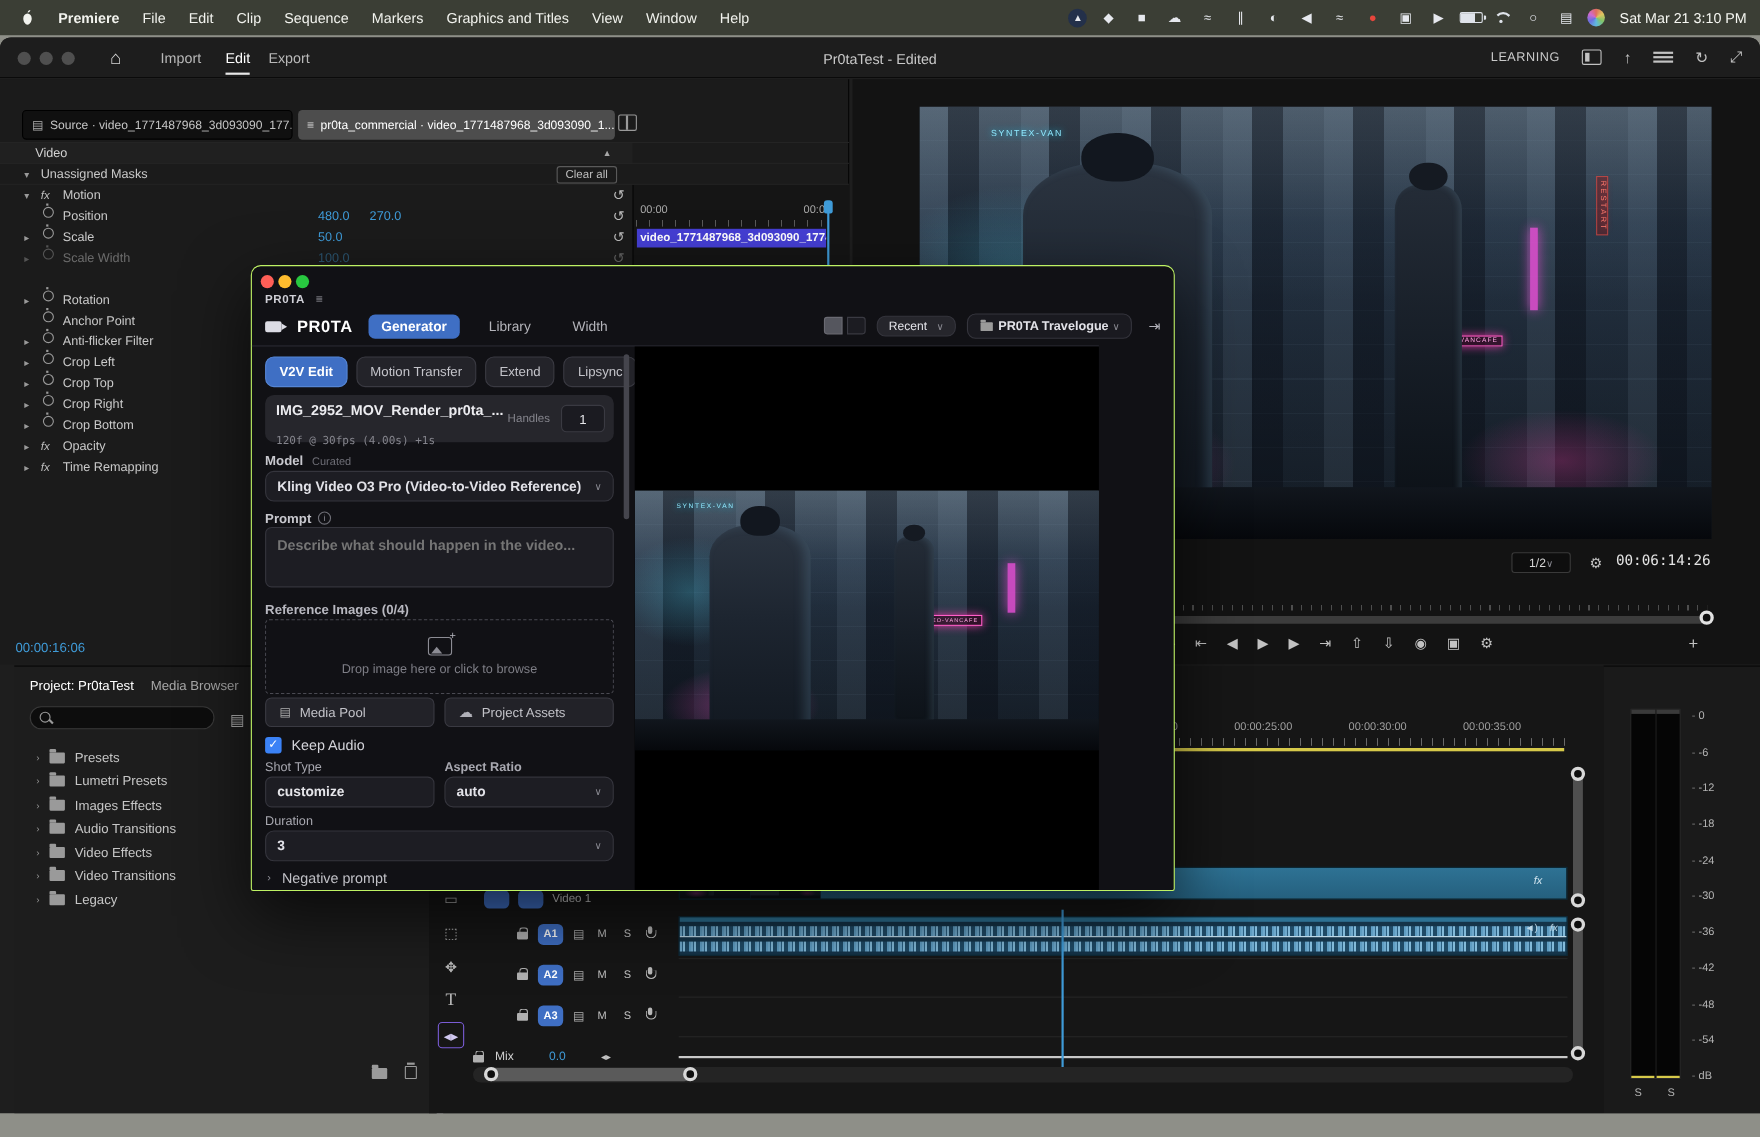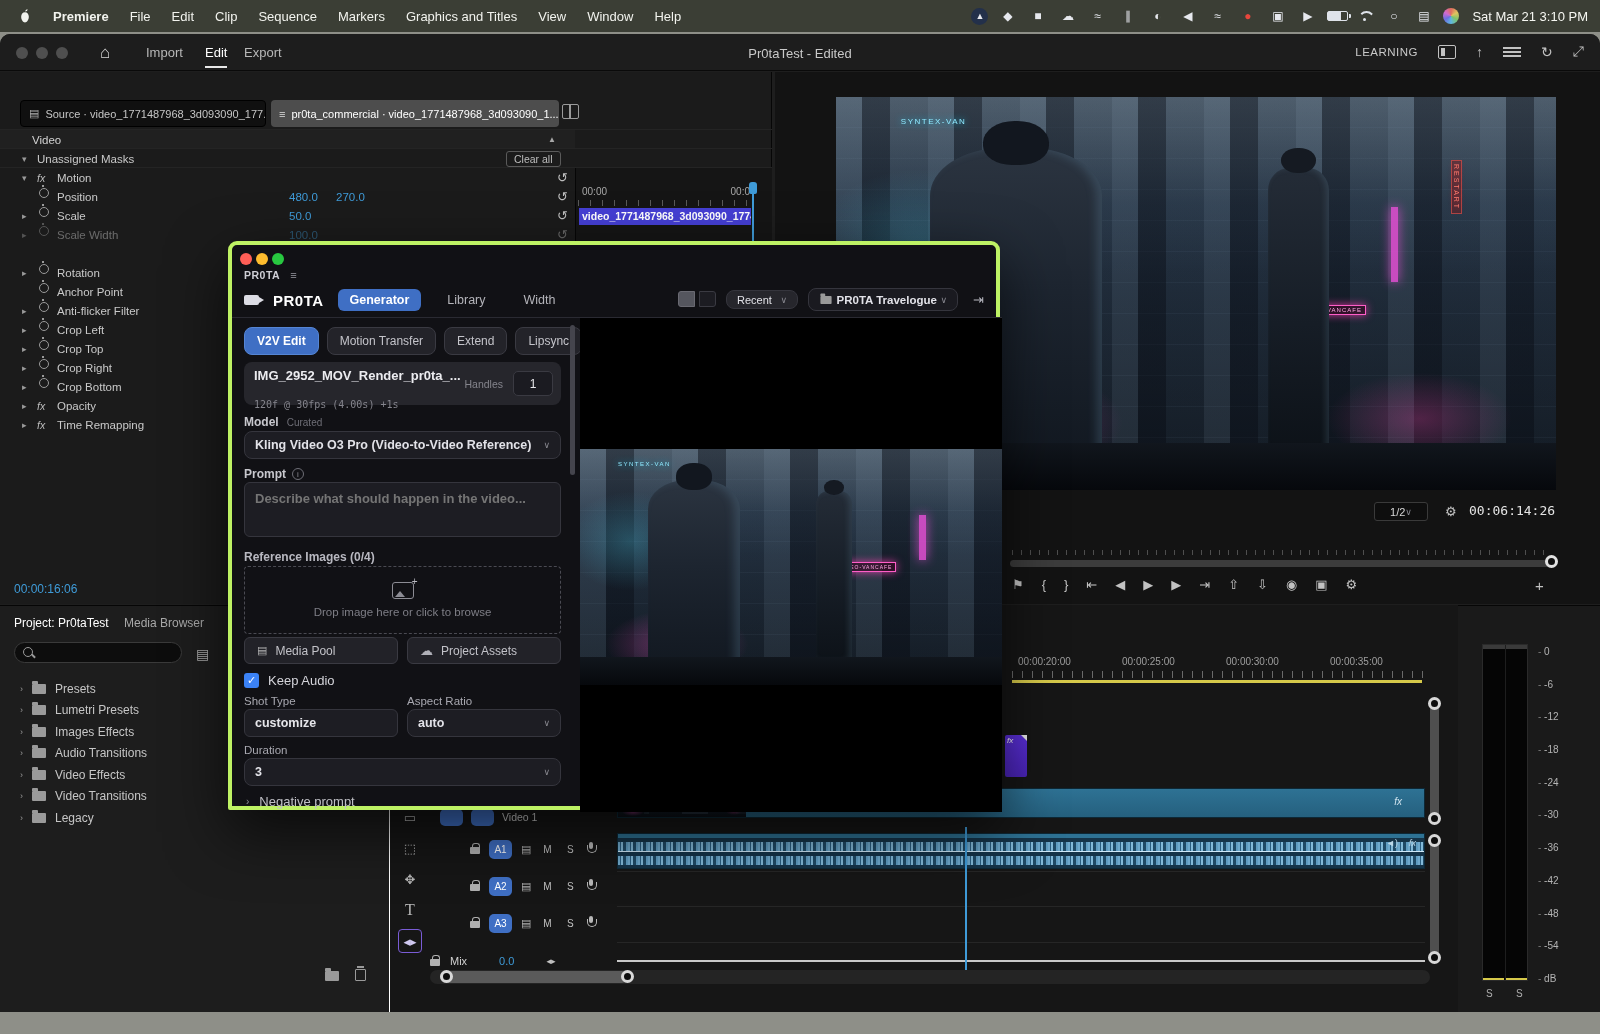--- a/index.html
+++ b/index.html
@@ -78,57 +78,57 @@
   .n-red { position:absolute; right:13%; top:16%; writing-mode:vertical-rl; color:#ff7a6e; background:rgba(130,22,22,.38); border:1px solid rgba(255,90,80,.55); padding:3px 1px; font-size:7px; letter-spacing:2px; text-shadow:0 0 6px #f33; }
   .n-mag { position:absolute; right:22%; top:28%; width:7px; height:19%; background:#e44fd4; box-shadow:0 0 11px #e44fd4; opacity:.85; }
   .n-pink { position:absolute; left:65%; top:53%; color:#ffa6e4; border:1px solid #ff5ec8; background:rgba(64,10,42,.65); padding:1px 3px; font-size:6px; letter-spacing:1px; box-shadow:0 0 9px rgba(255,62,184,.8); }
   .fig { position:absolute; }
   .fig-left { left:13%; top:13%; width:24%; height:87%; background:linear-gradient(180deg,#2b3440 0%,#1d2530 42%,#10161e 100%); border-radius:42% 42% 6% 6% / 14% 14% 3% 3%; box-shadow:inset -6px 0 10px rgba(120,165,195,.22); }
   .fig-left::before { content:""; position:absolute; left:31%; top:-8%; width:38%; height:13%; background:#12171f; border-radius:48% 48% 44% 44%; }
   .fig-right { left:60%; top:18%; width:8.5%; height:72%; background:linear-gradient(180deg,#242c37 0%,#161d26 55%,#0d1218 100%); border-radius:34% 34% 8% 8% / 8% 8% 3% 3%; box-shadow:inset -3px 0 6px rgba(130,170,200,.18); }
   .fig-right::before { content:""; position:absolute; left:22%; top:-7%; width:56%; height:9%; background:#151a22; border-radius:48%; }
 
   
-  #plugin { position:absolute; left:228px; top:241px; width:772px; height:569px; background:#111115; border:4px solid #bef264; border-radius:9px 9px 2px 2px; box-shadow:0 22px 60px rgba(0,0,0,.65); z-index:50; }
+  #plugin { position:absolute; left:228px; top:241px; width:840px; height:569px; background:#111115; border:1px solid #bef264; border-radius:9px 9px 2px 2px; box-shadow:0 22px 60px rgba(0,0,0,.65); z-index:50; }
   .pl-tl { position:absolute; top:8px; width:12px; height:12px; border-radius:50%; }
   .pnav { font-size:12.5px; color:#b4b4ba; padding:4px 12px; border-radius:6px; }
   .pnav.active { background:#3f6fc4; color:#ffffff; font-weight:bold; }
   .mode { font-size:12px; color:#c4c4ca; background:#232329; border:1px solid #3a3a42; border-radius:8px; padding:6px 12px; white-space:nowrap; }
   .mode.active { background:#3f6fc4; border-color:#5585d4; color:#fff; font-weight:bold; }
   .pl-label { font-size:12px; font-weight:bold; color:#c8c8cе; color:#c8c8ce; }
   .pl-sub { font-size:10px; color:#6e6e76; }
   .pl-select { background:#1d1d23; border:1px solid #35353d; border-radius:8px; color:#e2e2e8; font-size:12.5px; font-weight:bold; display:flex; align-items:center; justify-content:space-between; padding:0 10px; }
   .pl-caret { color:#8a8a92; font-size:9px; font-weight:normal; }
   .cam { display:inline-block; width:15px; height:10px; background:#dcdce4; border-radius:2px; position:relative; }
   .cam::after { content:""; position:absolute; right:-5px; top:1.5px; border-left:5px solid #dcdce4; border-top:3.5px solid transparent; border-bottom:3.5px solid transparent; }
   .dz-ico { position:relative; width:22px; height:17px; border:1.5px solid #8c8c94; border-radius:3px; display:inline-block; }
   .dz-ico::before { content:""; position:absolute; left:2px; bottom:1px; width:0; height:0; border-left:5px solid transparent; border-right:5px solid transparent; border-bottom:6px solid #8c8c94; }
   .dz-plus { position:absolute; right:-5px; top:-7px; color:#b8b8c0; font-size:10px; }
   .cb { width:15px; height:15px; background:#3b82f6; border-radius:3px; color:#fff; font-size:11px; text-align:center; line-height:15px; }
   .pl-btn { background:#222228; border:1px solid #3a3a42; border-radius:6px; color:#c2c2c8; font-size:12px; display:flex; align-items:center; gap:8px; padding:0 12px; }
 
   
-  #proj-panel { position:absolute; left:0; top:605px; width:390px; height:407px; background:#1d1d1d; border-top:1px solid #060606; border-right:1px solid #ffffff; }
+  #proj-panel { position:absolute; left:13px; top:605px; width:390px; height:407px; background:#1d1d1d; border-top:1px solid #060606; border-right:6px solid #ffffff; }
   .proj-row { display:flex; align-items:center; gap:9px; height:21.5px; padding-left:20px; font-size:12px; color:#c6c6c6; }
   .fold { width:14px; height:10px; background:#9a9a9a; border-radius:1px; position:relative; flex:none; }
   .fold::before { content:""; position:absolute; top:-3px; left:0; width:6px; height:3px; background:#9a9a9a; border-radius:1px 1px 0 0; }
   .mag { position:relative; width:14px; height:14px; display:inline-block; }
   .mag::before { content:""; position:absolute; left:1px; top:1px; width:8px; height:8px; border:1.5px solid #9a9a9a; border-radius:50%; }
   .mag::after { content:""; position:absolute; left:9px; top:9px; width:5px; height:1.5px; background:#9a9a9a; transform:rotate(45deg); }
   .trash { width:11px; height:12px; border:1.5px solid #9a9a9a; border-radius:1px; position:relative; }
   .trash::before { content:""; position:absolute; top:-4px; left:1px; right:1px; height:2px; background:#9a9a9a; }
 
   
   #tl-panel { position:absolute; left:390px; top:605px; width:1068px; height:407px; background:#161616; }
   .tl-lab { position:absolute; top:0; font-size:10px; color:#9e9e9e; white-space:nowrap; }
   .tl-lab:nth-of-type(1){ left:6px; } .tl-lab:nth-of-type(2){ left:110px; } .tl-lab:nth-of-type(3){ left:214px; } .tl-lab:nth-of-type(4){ left:318px; }
   .lock { position:relative; width:10px; height:12px; display:inline-block; flex:none; }
   .lock::before { content:""; position:absolute; left:2px; top:0; width:6px; height:5px; border:1.5px solid #b0b0b0; border-bottom:none; border-radius:3px 3px 0 0; }
   .lock::after { content:""; position:absolute; left:0; top:4px; width:10px; height:7px; background:#b0b0b0; border-radius:1px; }
-  .tbadge { width:23px; height:19px; background:#3f6fc4; border-radius:5px; color:#fff; font-size:10px; font-weight:normal; text-align:center; line-height:19px; flex:none; }
+  .tbadge { width:23px; height:19px; background:#3f6fc4; border-radius:5px; color:#fff; font-size:10px; font-weight:bold; text-align:center; line-height:19px; flex:none; }
   .ms { font-size:10px; color:#c2c2c2; width:14px; text-align:center; }
   .patch { font-size:11px; color:#b0b0b0; }
   .mic { position:relative; width:10px; height:14px; display:inline-block; }
   .mic::before { content:""; position:absolute; left:3px; top:0; width:4px; height:7px; background:#b8b8b8; border-radius:2px; }
   .mic::after { content:""; position:absolute; left:1px; top:3px; width:8px; height:7px; border:1.5px solid #b8b8b8; border-top:none; border-radius:0 0 5px 5px; }
   .a-row { position:relative; display:flex; align-items:center; gap:9px; height:34px; margin-bottom:3px; padding-left:40px; }
   .wave { position:absolute; left:0; right:0; height:9px; background:repeating-linear-gradient(90deg,#6fa9cc 0 2px,#2a5e80 2px 3px,#83bad9 3px 5px,#1f4a66 5px 8px,#5f9dc2 8px 10px); }
   .knob { position:absolute; width:13px; height:13px; border-radius:50%; background:#0e0e0e; border:3px solid #d8d8d8; }
   .vscroll { position:absolute; left:1430px; width:9px; background:#4f4f4f; border-radius:5px; }
 
@@ -673,21 +673,21 @@
       <span style="font-size:13px;color:#b0b0b8">☁</span>
       <span>Project Assets</span>
     </div>
 
     <div style="position:absolute;left:12px;top:428px;display:flex;gap:9px;align-items:center">
       <span class="cb">✓</span>
       <span style="font-size:13px;color:#d4d4da">Keep Audio</span>
     </div>
 
     <span class="pl-label" style="position:absolute;left:12px;top:450px;font-weight:normal;color:#a8a8b0;font-size:11.5px">Shot Type</span>
-    <span class="pl-label" style="position:absolute;left:175px;top:450px;font-weight:normal;color:#a8a8b0;font-size:11.5px">Aspect Ratio</span>
+    <span class="pl-label" style="position:absolute;left:175px;top:450px;font-weight:bold;color:#a8a8b0;font-size:11.5px">Aspect Ratio</span>
     <input style="position: absolute; left: 12px; top: 464px; width: 154px; height: 28px; background: rgb(29, 29, 35); border: 1px solid rgb(53, 53, 61); border-radius: 6px; color: rgb(230, 230, 234); font-size: 12.5px; font-weight: bold; padding: 0px 10px;" value="customize">
     <div class="pl-select" style="position:absolute;left:175px;top:464px;width:154px;height:28px">
       <span>auto</span>
       <span class="pl-caret">∨</span>
     </div>
 
     <span class="pl-label" style="position:absolute;left:12px;top:499px;font-weight:normal;color:#a8a8b0;font-size:11.5px">Duration</span>
     <div class="pl-select" style="position:absolute;left:12px;top:513px;width:317px;height:28px">
       <span>3</span>
       <span class="pl-caret">∨</span>

